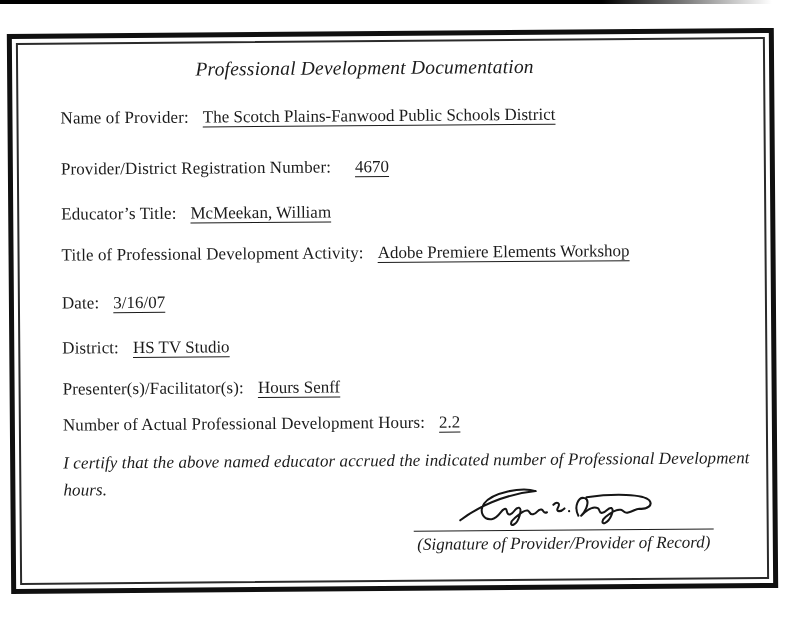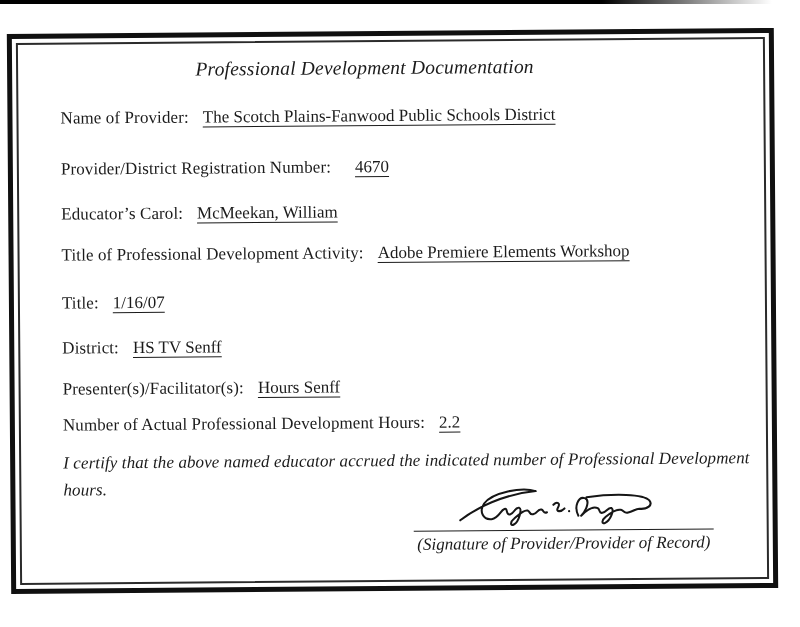--- a/index.html
+++ b/index.html
@@ -72,33 +72,33 @@
 
       <div class="row" style="top:64px">
         <span class="lbl">Name of Provider:</span><span class="val">The Scotch Plains-Fanwood Public Schools District</span>
       </div>
 
       <div class="row" style="top:115px">
         <span class="lbl">Provider/District Registration Number:</span><span class="val wide-gap">4670</span>
       </div>
 
       <div class="row" style="top:160px">
-        <span class="lbl">Educator’s Carol:</span><span class="val">McMeekan, William</span>
+        <span class="lbl">Educator’s Title:</span><span class="val">McMeekan, William</span>
       </div>
 
       <div class="row" style="top:201px">
         <span class="lbl">Title of Professional Development Activity:</span><span class="val">Adobe Premiere Elements Workshop</span>
       </div>
 
       <div class="row" style="top:249px">
-        <span class="lbl">Title:</span><span class="val">1/16/07</span>
+        <span class="lbl">Date:</span><span class="val">3/16/07</span>
       </div>
 
       <div class="row" style="top:294px">
-        <span class="lbl">District:</span><span class="val">HS TV Senff</span>
+        <span class="lbl">District:</span><span class="val">HS TV Studio</span>
       </div>
 
       <div class="row" style="top:335px">
         <span class="lbl">Presenter(s)/Facilitator(s):</span><span class="val">Hours Senff</span>
       </div>
 
       <div class="row" style="top:371px">
         <span class="lbl">Number of Actual Professional Development Hours:</span><span class="val">2.2</span>
       </div>
 

